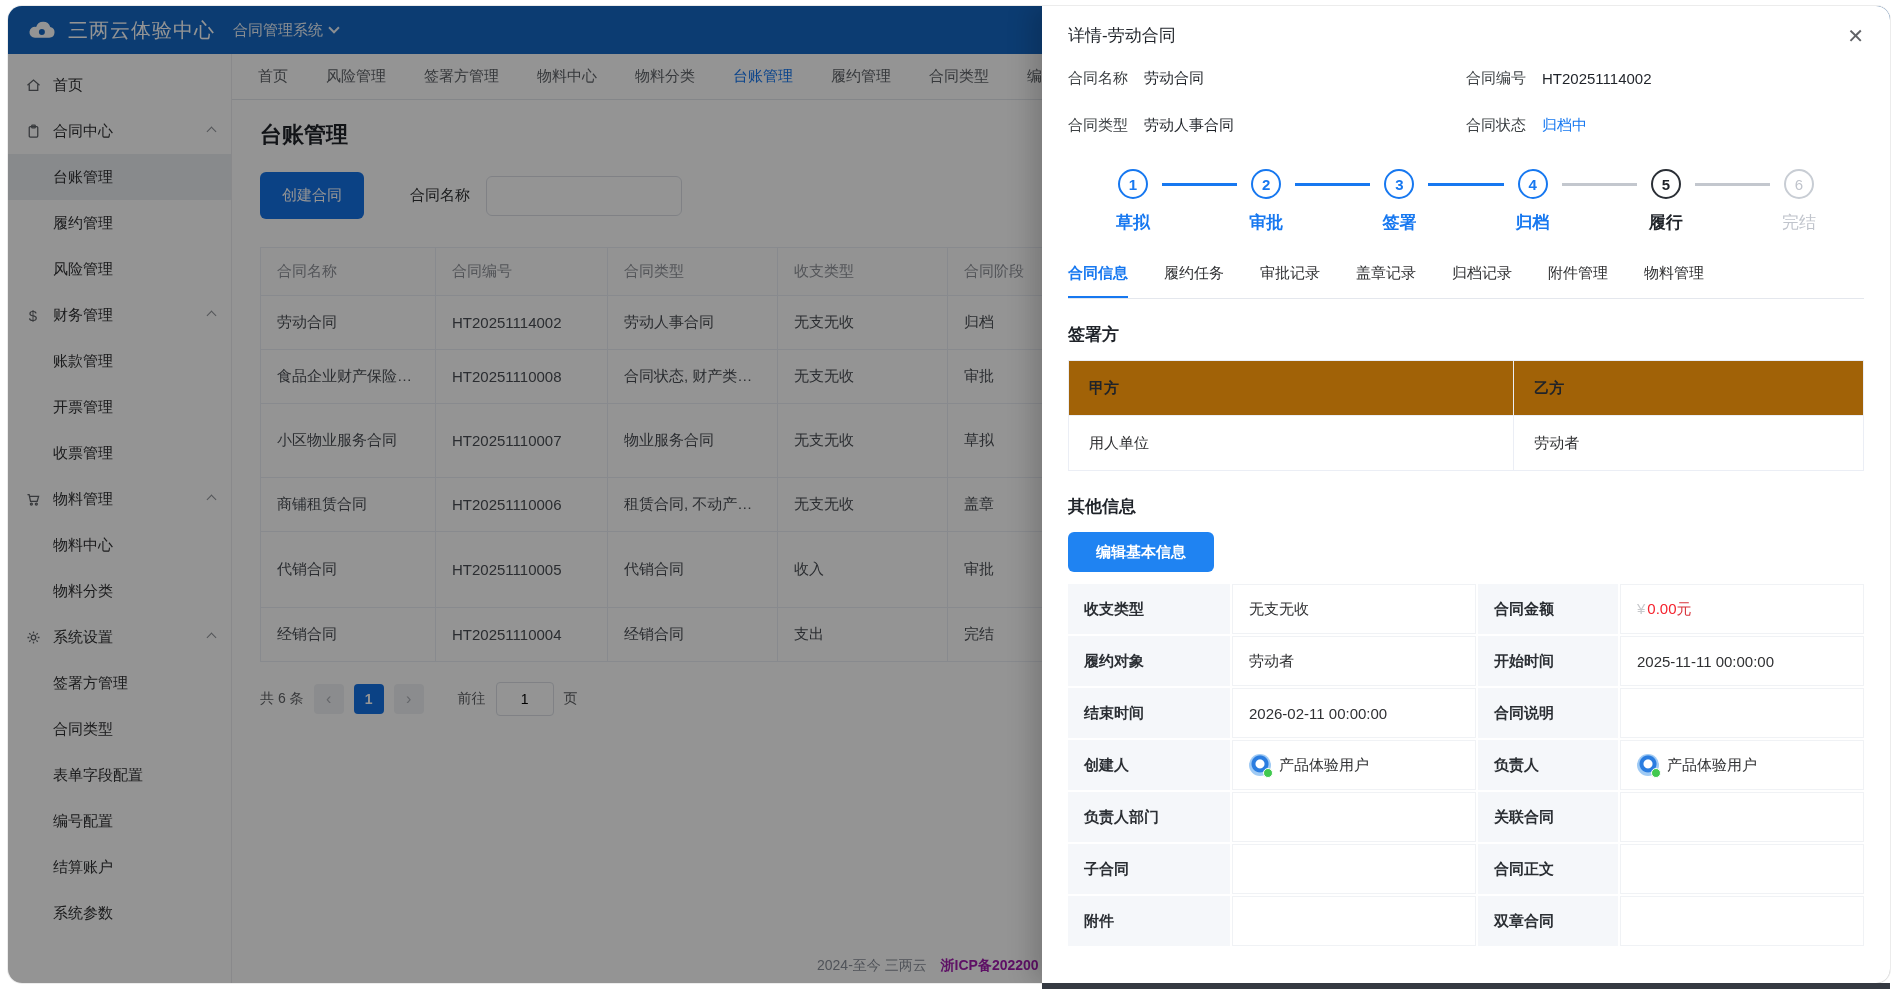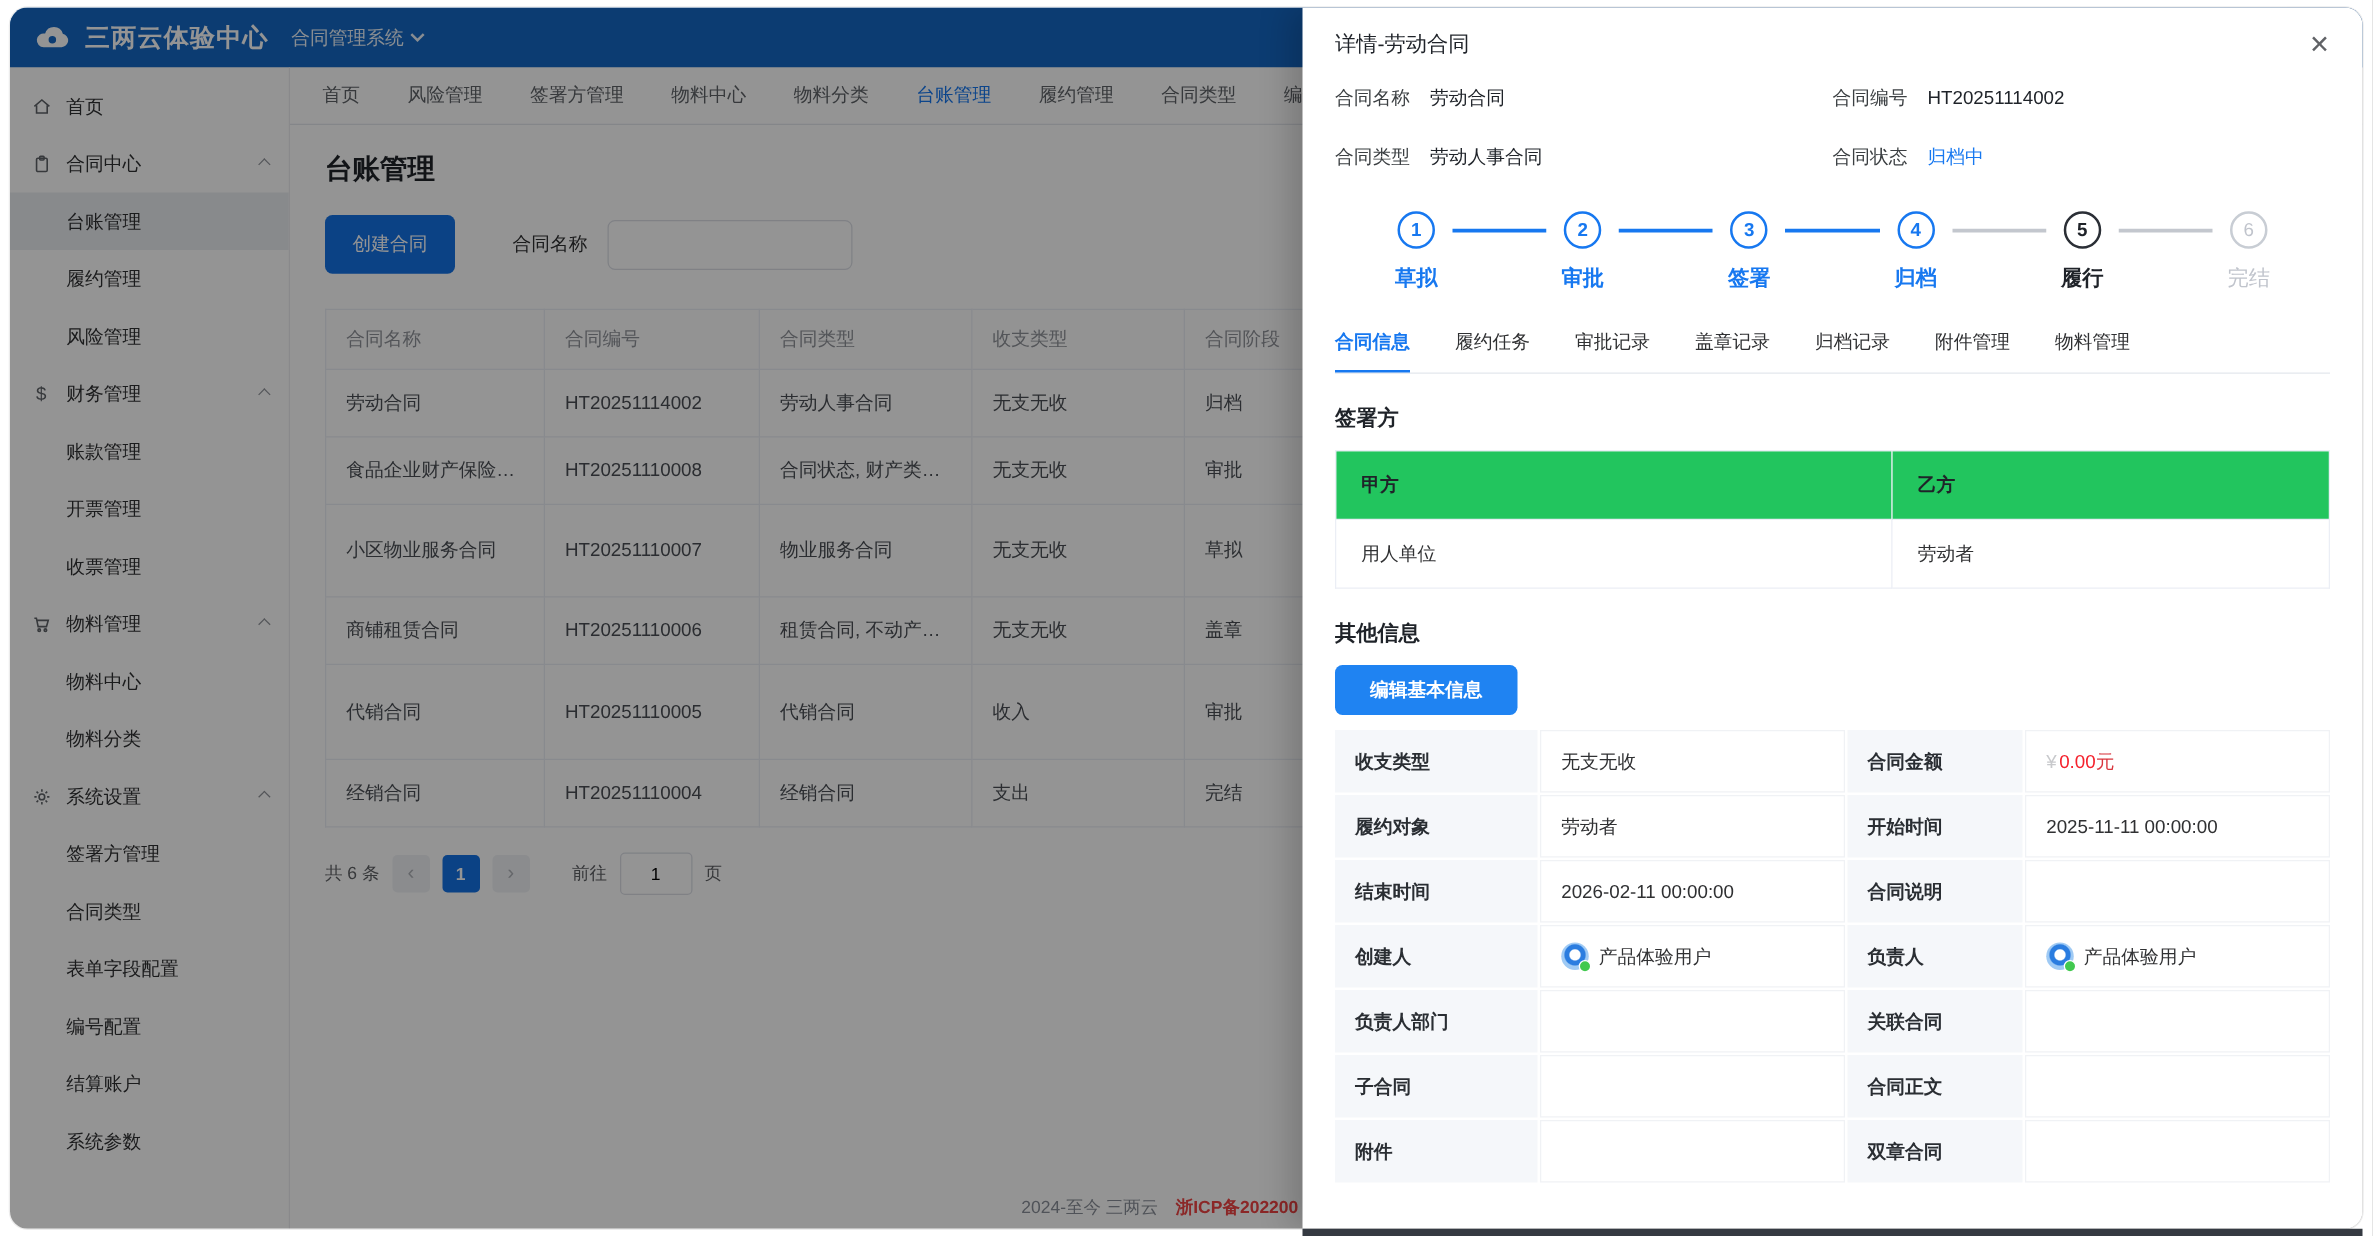--- a/index.html
+++ b/index.html
@@ -7,21 +7,21 @@
     font-family:"Liberation Sans","DejaVu Sans",sans-serif; }
   body { position:relative; }
 
   
   .app { position:absolute; left:8px; top:6px; right:8px; bottom:6px;
     border-radius:14px; overflow:hidden; background:#fff; box-shadow:0 0 0 1px #ececec; }
 
   
   .topbar { height:48px; background:#1568c4; display:flex; align-items:center; padding:0 18px; gap:12px; }
   .logo { display:flex; align-items:center; }
-  .brand { color:#fff; font-size:20px; font-weight:bold; letter-spacing:1px; }
+  .brand { color:#fff; font-size:20px; font-weight:normal; letter-spacing:1px; }
   .app-switch { display:flex; align-items:center; gap:7px; color:rgba(255,255,255,.92);
     font-size:15px; margin-left:6px; cursor:pointer; }
   .chev { display:inline-block; width:8px; height:8px; border-left:2px solid currentColor; border-top:2px solid currentColor; }
   .chev.up { transform:rotate(45deg); }
   .chev.down { transform:rotate(225deg); margin-top:-4px; }
 
   .body-row { display:flex; height:calc(100% - 48px); }
 
   
   .sidebar { width:224px; background:#fff; border-right:1px solid #ededf0; padding-top:8px; flex:none; }
@@ -56,21 +56,21 @@
 
   .pagination { display:flex; align-items:center; margin-top:20px; gap:10px; font-size:14px; color:#606266; }
   .pg-btn { width:30px; height:30px; border-radius:4px; background:#f0f2f5; color:#aeb1b7;
     display:flex; align-items:center; justify-content:center; font-size:16px; cursor:pointer; }
   .pg-btn.cur { background:#1472e6; color:#fff; font-weight:bold; font-size:14px; }
   .goto-label { margin-left:24px; }
   .goto-input { width:58px; height:34px; border:1px solid #dcdfe6; border-radius:4px; text-align:center;
     font-size:14px; outline:none; }
 
   .footer { position:absolute; left:585px; bottom:8px; white-space:nowrap; font-size:14px; color:#8a8f99; }
-  .footer .icp { color:#ef4444; font-weight:bold; margin-left:10px; }
+  .footer .icp { color:#a21caf; font-weight:bold; margin-left:10px; }
 
   
   .overlay { position:absolute; inset:0; background:rgba(0,0,0,0.42); z-index:5; }
   .drawer { position:absolute; top:0; right:0; width:848px; height:100%; background:#fff; z-index:6;
     box-shadow:-10px 0 24px rgba(0,0,0,.18); overflow:hidden; }
 
   .d-header { display:flex; align-items:center; justify-content:space-between; padding:18px 26px 0; }
   .d-title { font-size:17px; color:#1f2329; }
   .d-close { font-size:20px; color:#606266; cursor:pointer; line-height:1; }
 
@@ -95,21 +95,21 @@
   .connector.blue { background:#1778f0; }
 
   .d-tabs { display:flex; gap:36px; margin:30px 26px 0; border-bottom:1px solid #e4e7ed; font-size:15px; color:#303133; }
   .d-tab { padding-bottom:13px; cursor:pointer; border-bottom:2px solid transparent; }
   .d-tab.active { color:#1778f0; border-bottom-color:#1778f0; font-weight:bold; }
 
   .sec-title { font-size:17px; font-weight:bold; color:#1f2329; margin:24px 26px 14px; }
 
   table.signers { border-collapse:collapse; width:calc(100% - 52px); margin:0 26px; }
   table.signers th, table.signers td { border:1px solid #ebeef5; text-align:left; padding:0 20px; height:55px; font-size:15px; }
-  table.signers th { background:#22c55e; color:#1f2329; }
+  table.signers th { background:#a16207; color:#1f2329; }
   table.signers td { color:#303133; }
   .col-a { width:56%; }
 
   .btn-edit { background:#1f83f2; color:#fff; border:none; border-radius:6px; height:40px; padding:0 28px;
     font-size:15px; font-weight:bold; margin:0 26px 12px; cursor:pointer; font-family:inherit; }
 
   .kv-grid { display:grid; grid-template-columns:162px 1fr 140px 1fr; gap:2px; margin:0 26px; }
   .kv-l { background:#f5f7fa; min-height:50px; display:flex; align-items:center; padding:0 16px;
     font-size:15px; font-weight:bold; color:#2a2e33; }
   .kv-v { border:1px solid #f0f2f5; min-height:50px; display:flex; align-items:center; padding:0 16px;

